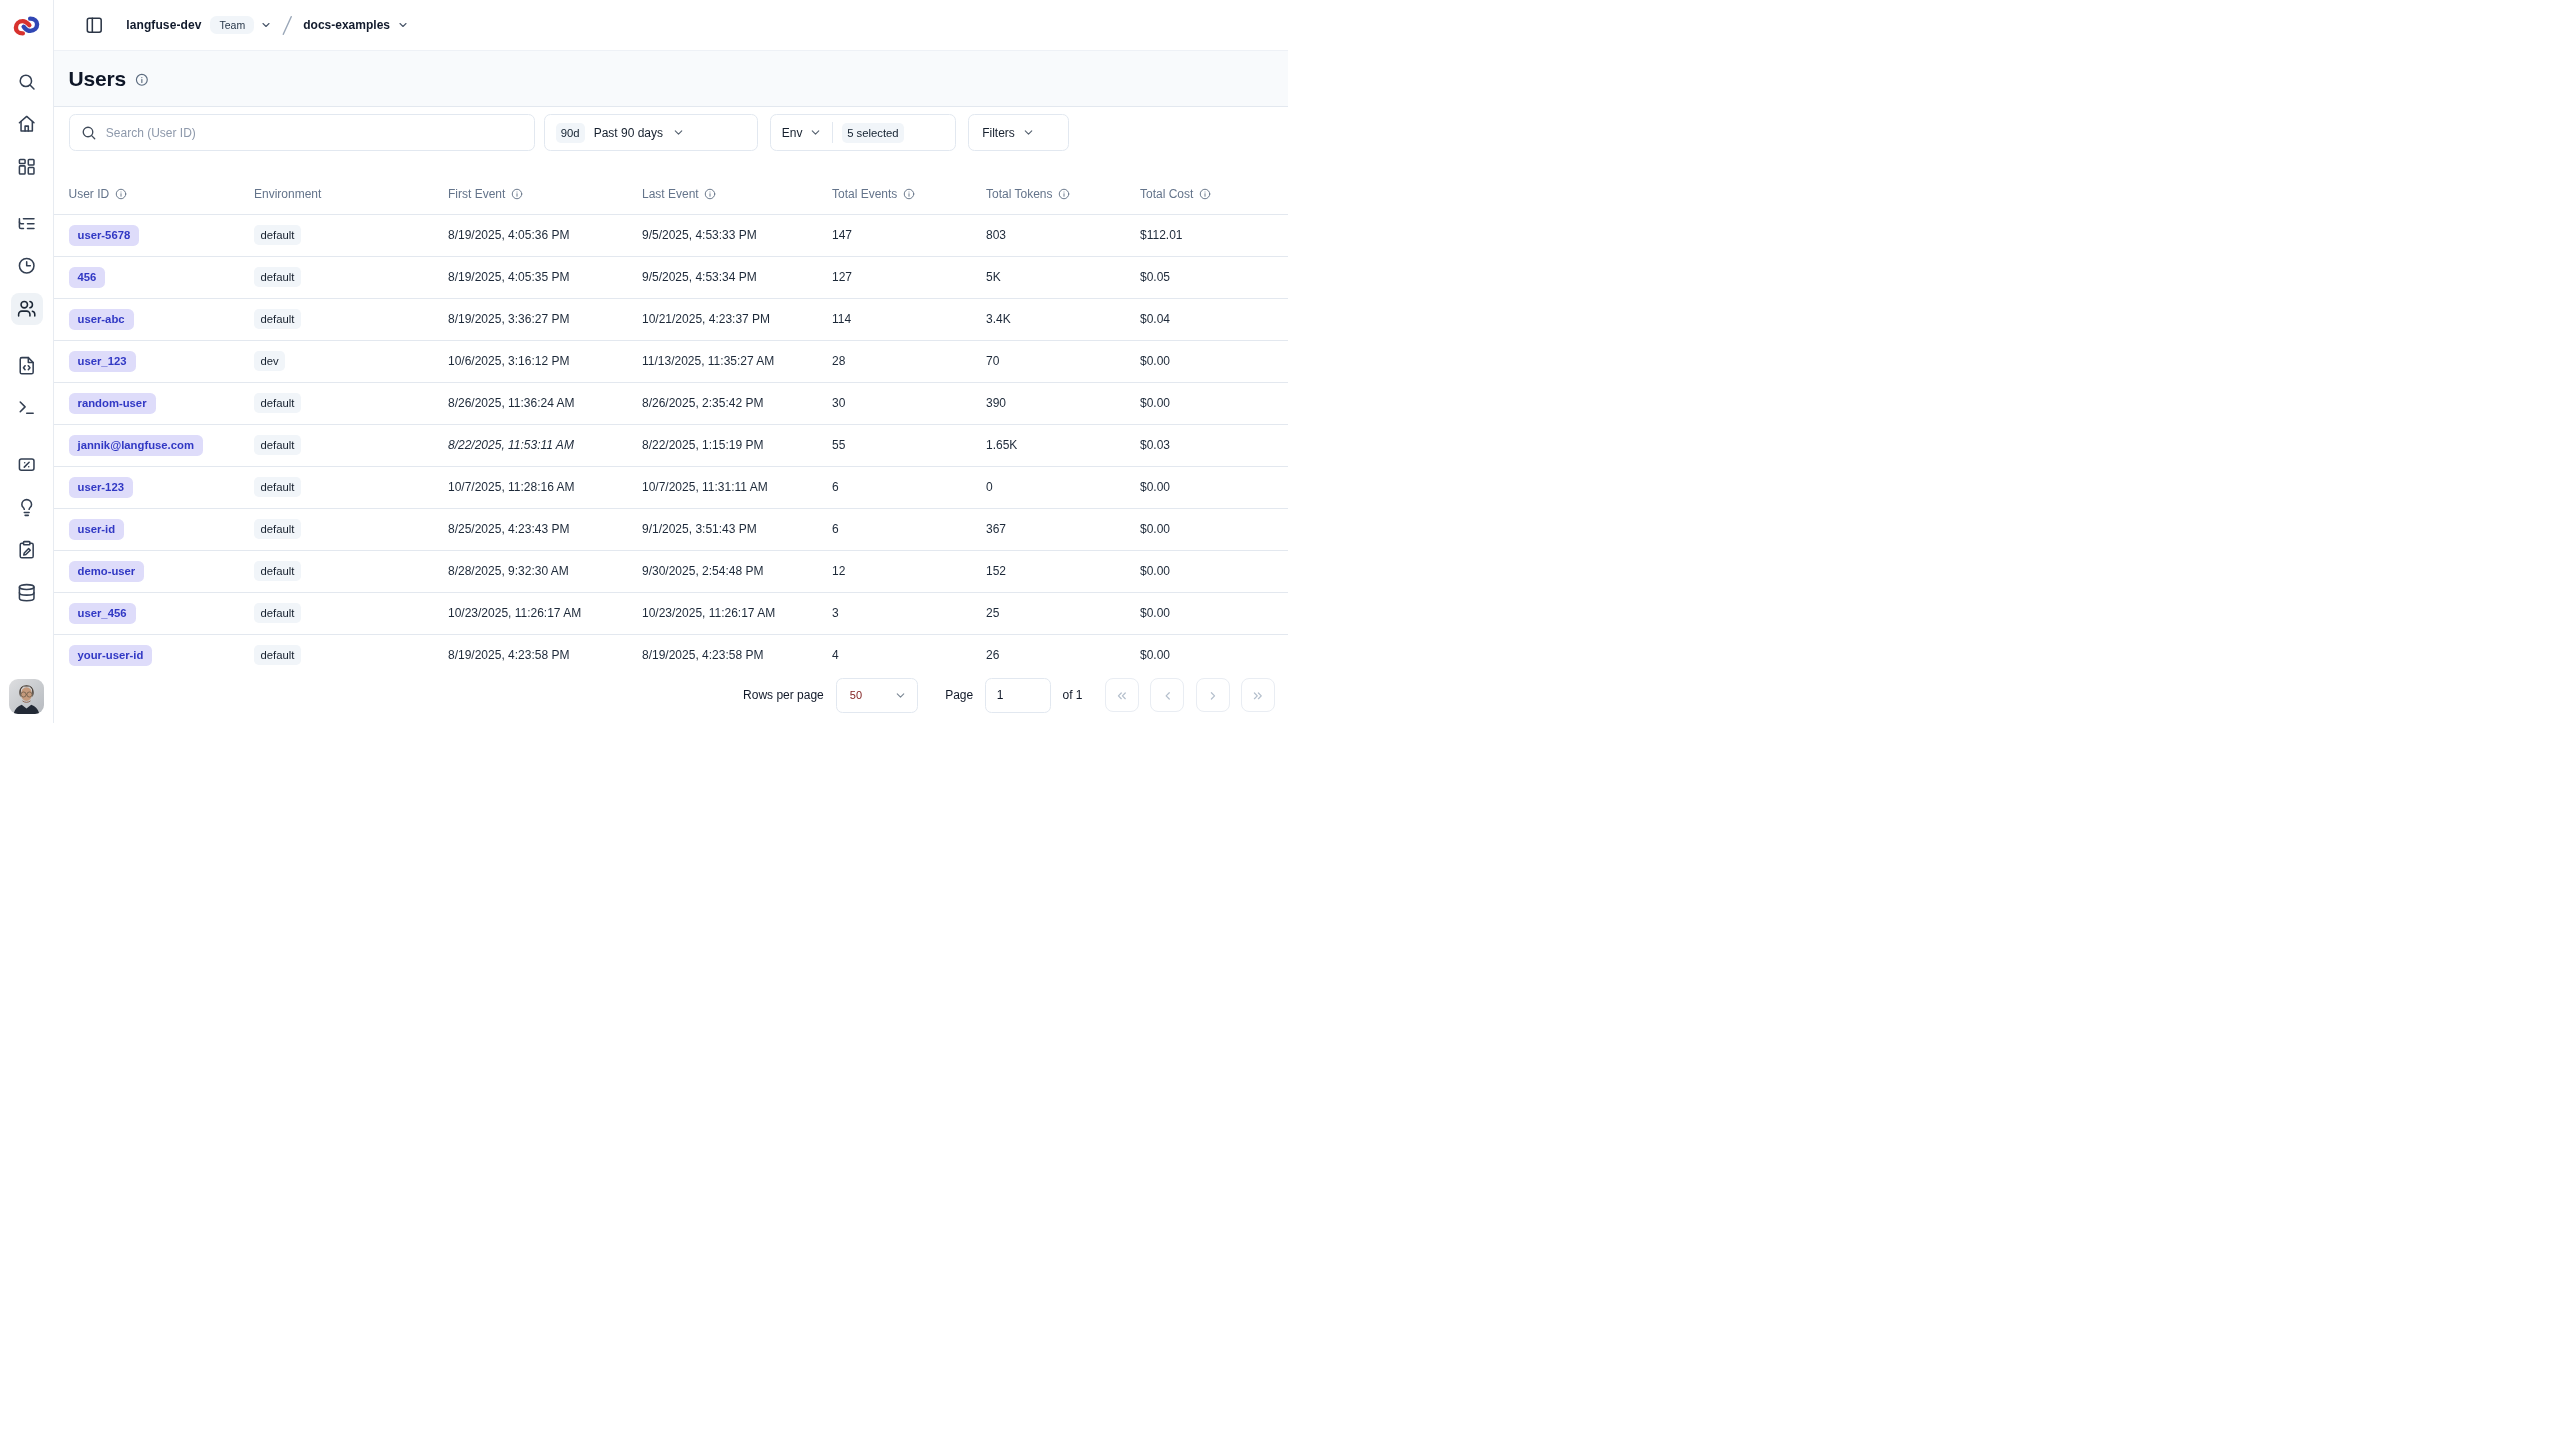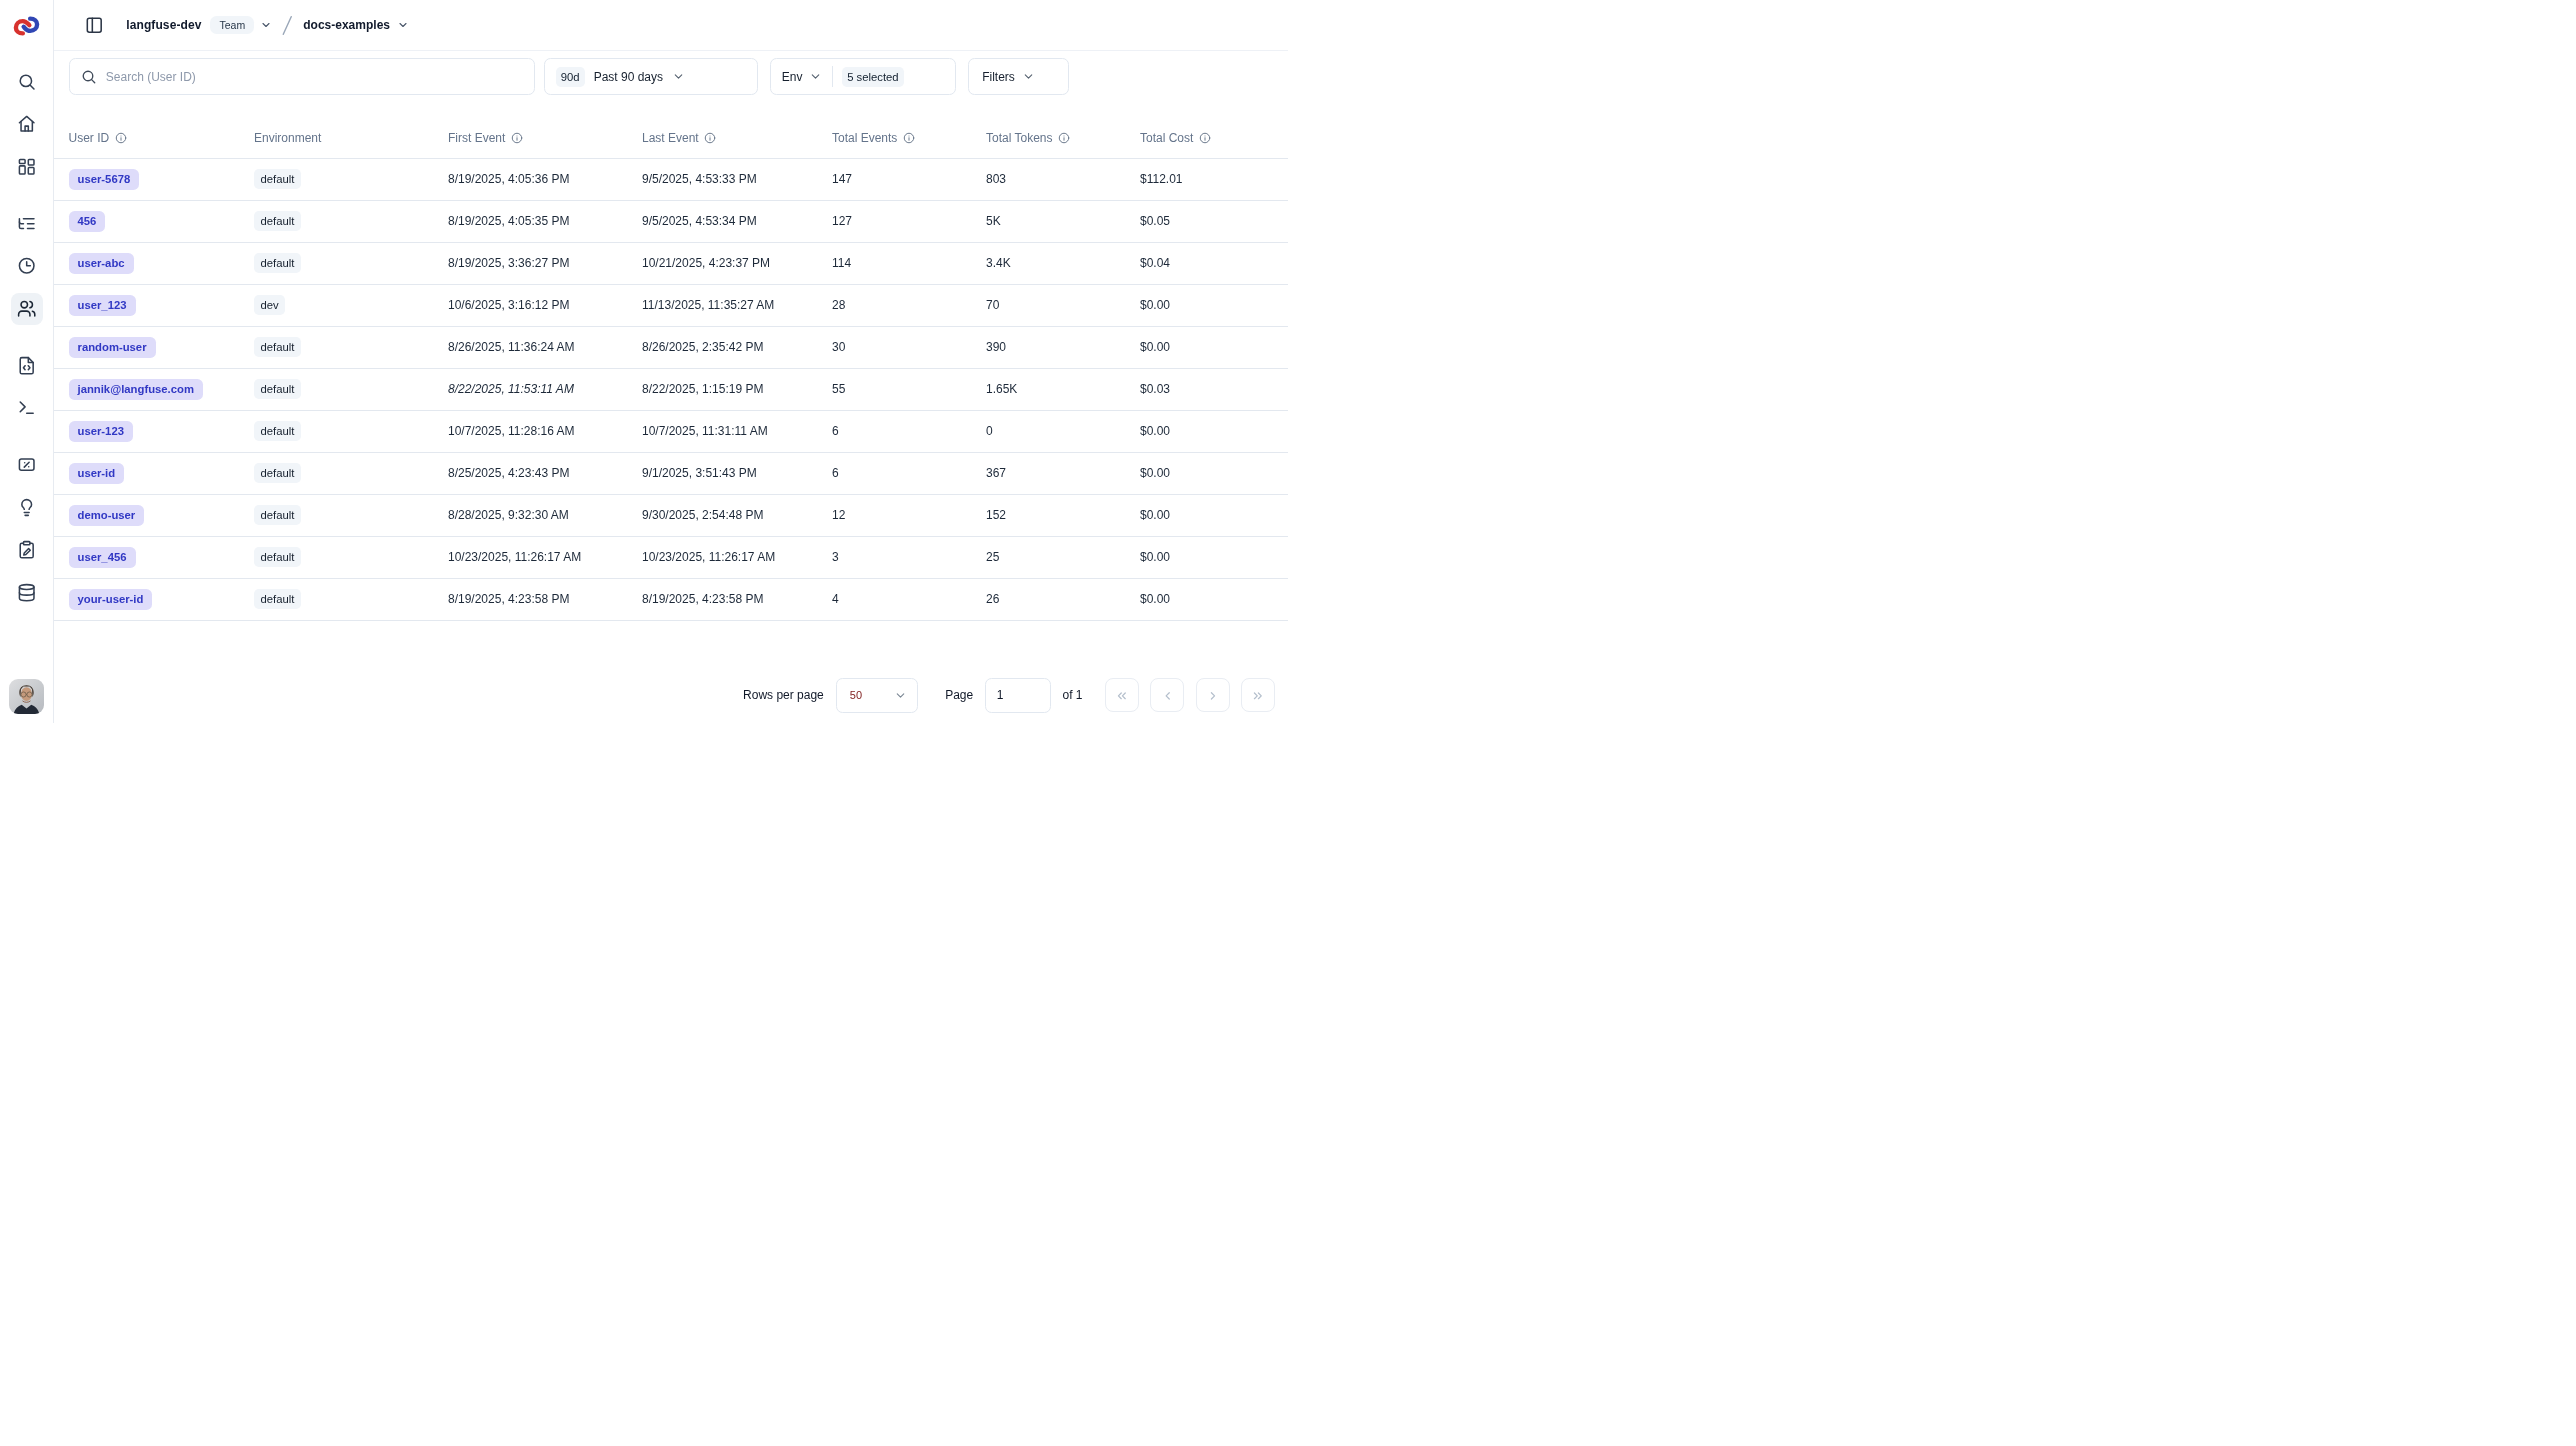--- a/index.html
+++ b/index.html
@@ -270,20 +270,30 @@
           <span>docs-examples</span>
           <span class="crumb-chev">
             <svg viewBox="0 0 24 24" fill="none" stroke="currentColor" stroke-width="2.2" stroke-linecap="round" stroke-linejoin="round">
                 <polyline points="6 9 12 15 18 9"></polyline>
               </svg>
           </span>
         </span>
       </div>
     </header>
 
+    <div class="band">
+      <h1>Users</h1>
+      <span class="info">
+        <svg viewBox="0 0 24 24" fill="none" stroke="currentColor" stroke-width="2" stroke-linecap="round" stroke-linejoin="round">
+            <circle cx="12" cy="12" r="9.5"></circle>
+            <path d="M12 16.5v-5"></path>
+            <path d="M12 8h.01"></path>
+          </svg>
+      </span>
+    </div>
 
     <div class="content">
 
       <div class="toolbar">
         <div class="search">
           <span style="display:flex">
             <svg viewBox="0 0 24 24" fill="none" stroke="currentColor" stroke-width="2.1" stroke-linecap="round" stroke-linejoin="round">
                 <circle cx="11" cy="11" r="7.5"></circle>
                 <path d="m21.5 21.5-5.2-5.2"></path>
               </svg>

